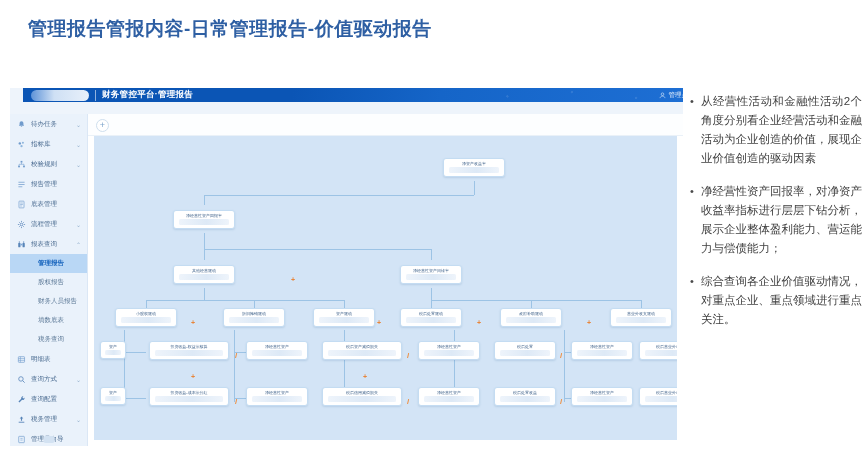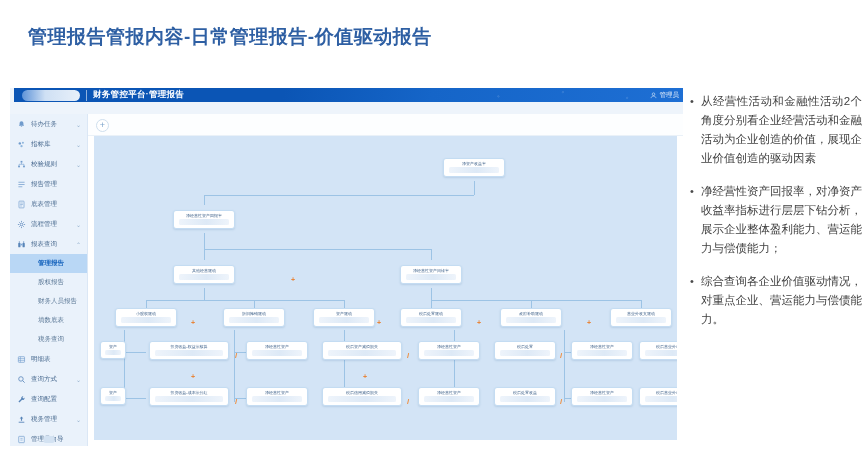--- a/index.html
+++ b/index.html
@@ -6,40 +6,40 @@
   html, body {
     width: 865px; height: 456px;
     background: #ffffff;
     font-family: "Liberation Sans", "DejaVu Sans", sans-serif;
     overflow: hidden;
   }
 
   
   .slide-title {
     position: absolute;
-    left: 28px; top: 24px;
+    left: 28px; top: 16px;
     font-size: 19px;
     font-weight: bold;
     color: #2e5fa3;
     letter-spacing: 0.5px;
     white-space: nowrap;
   }
 
   
   .app-frame {
     position: absolute;
     left: 10px; top: 88px;
     width: 673px; height: 358px;
     background: #eef4fb;
     overflow: hidden;
   }
 
   
   .app-header {
-    position: absolute; left: 4px; top: 0;
+    position: absolute; left: 13px; top: 0;
     width: 100%; height: 14px;
     background: linear-gradient(100deg,#0b55b5 0%,#0b55b5 40%,#1565c8 62%,#1e6fd4 100%);
     display: flex; align-items: center;
   }
   .hdr-logo {
     width: 58px; height: 11px;
     margin-left: 8px;
     border-radius: 6px;
     background: linear-gradient(90deg,#5e93d8 0%,#cfe0f4 40%,#e8f0fa 100%);
     filter: blur(0.6px);
@@ -514,15 +514,15 @@
   <div class="bullet">
     <span class="dot">•</span>
     <span class="txt">从经营性活动和金融性活动2个角度分别看企业经营活动和金融活动为企业创造的价值，展现企业价值创造的驱动因素</span>
   </div>
   <div class="bullet">
     <span class="dot">•</span>
     <span class="txt">净经营性资产回报率，对净资产收益率指标进行层层下钻分析，展示企业整体盈利能力、营运能力与偿债能力；</span>
   </div>
   <div class="bullet">
     <span class="dot">•</span>
-    <span class="txt">综合查询各企业价值驱动情况，对重点企业、营运能力与偿债能力。</span>
+    <span class="txt">综合查询各企业价值驱动情况，对重点企业、重点领域进行重点关注。</span>
   </div>
 </div>
 
 </body></html>

